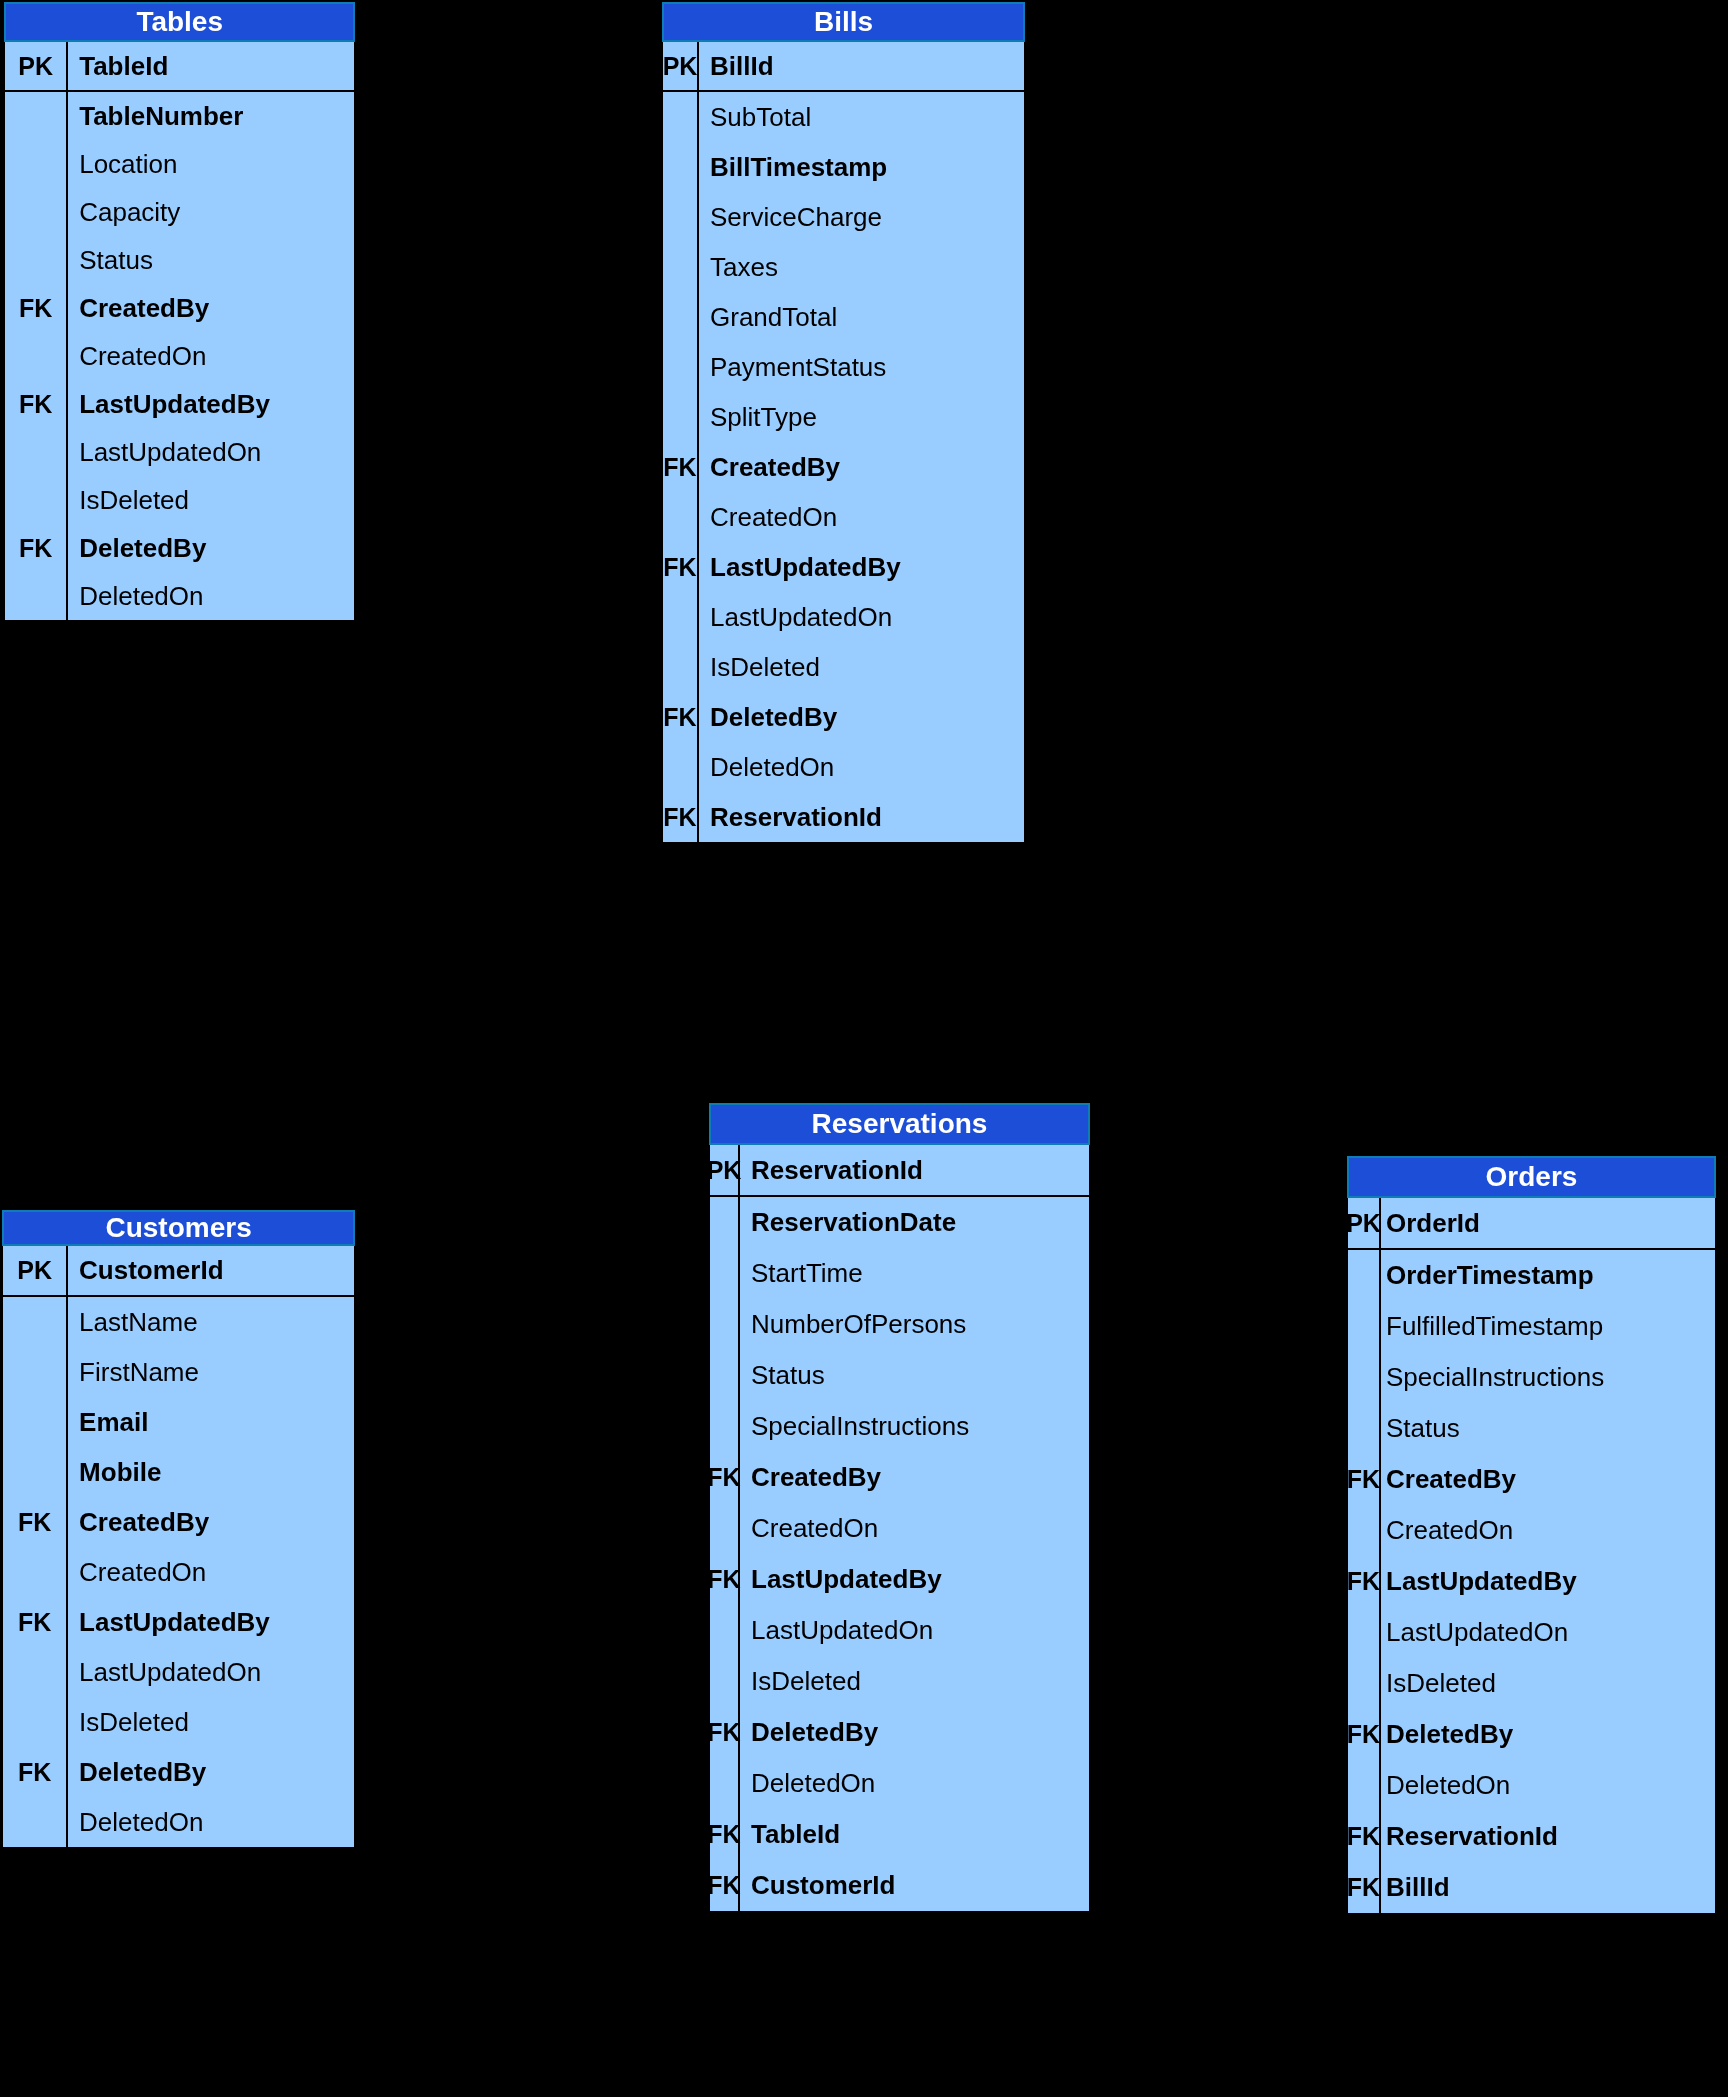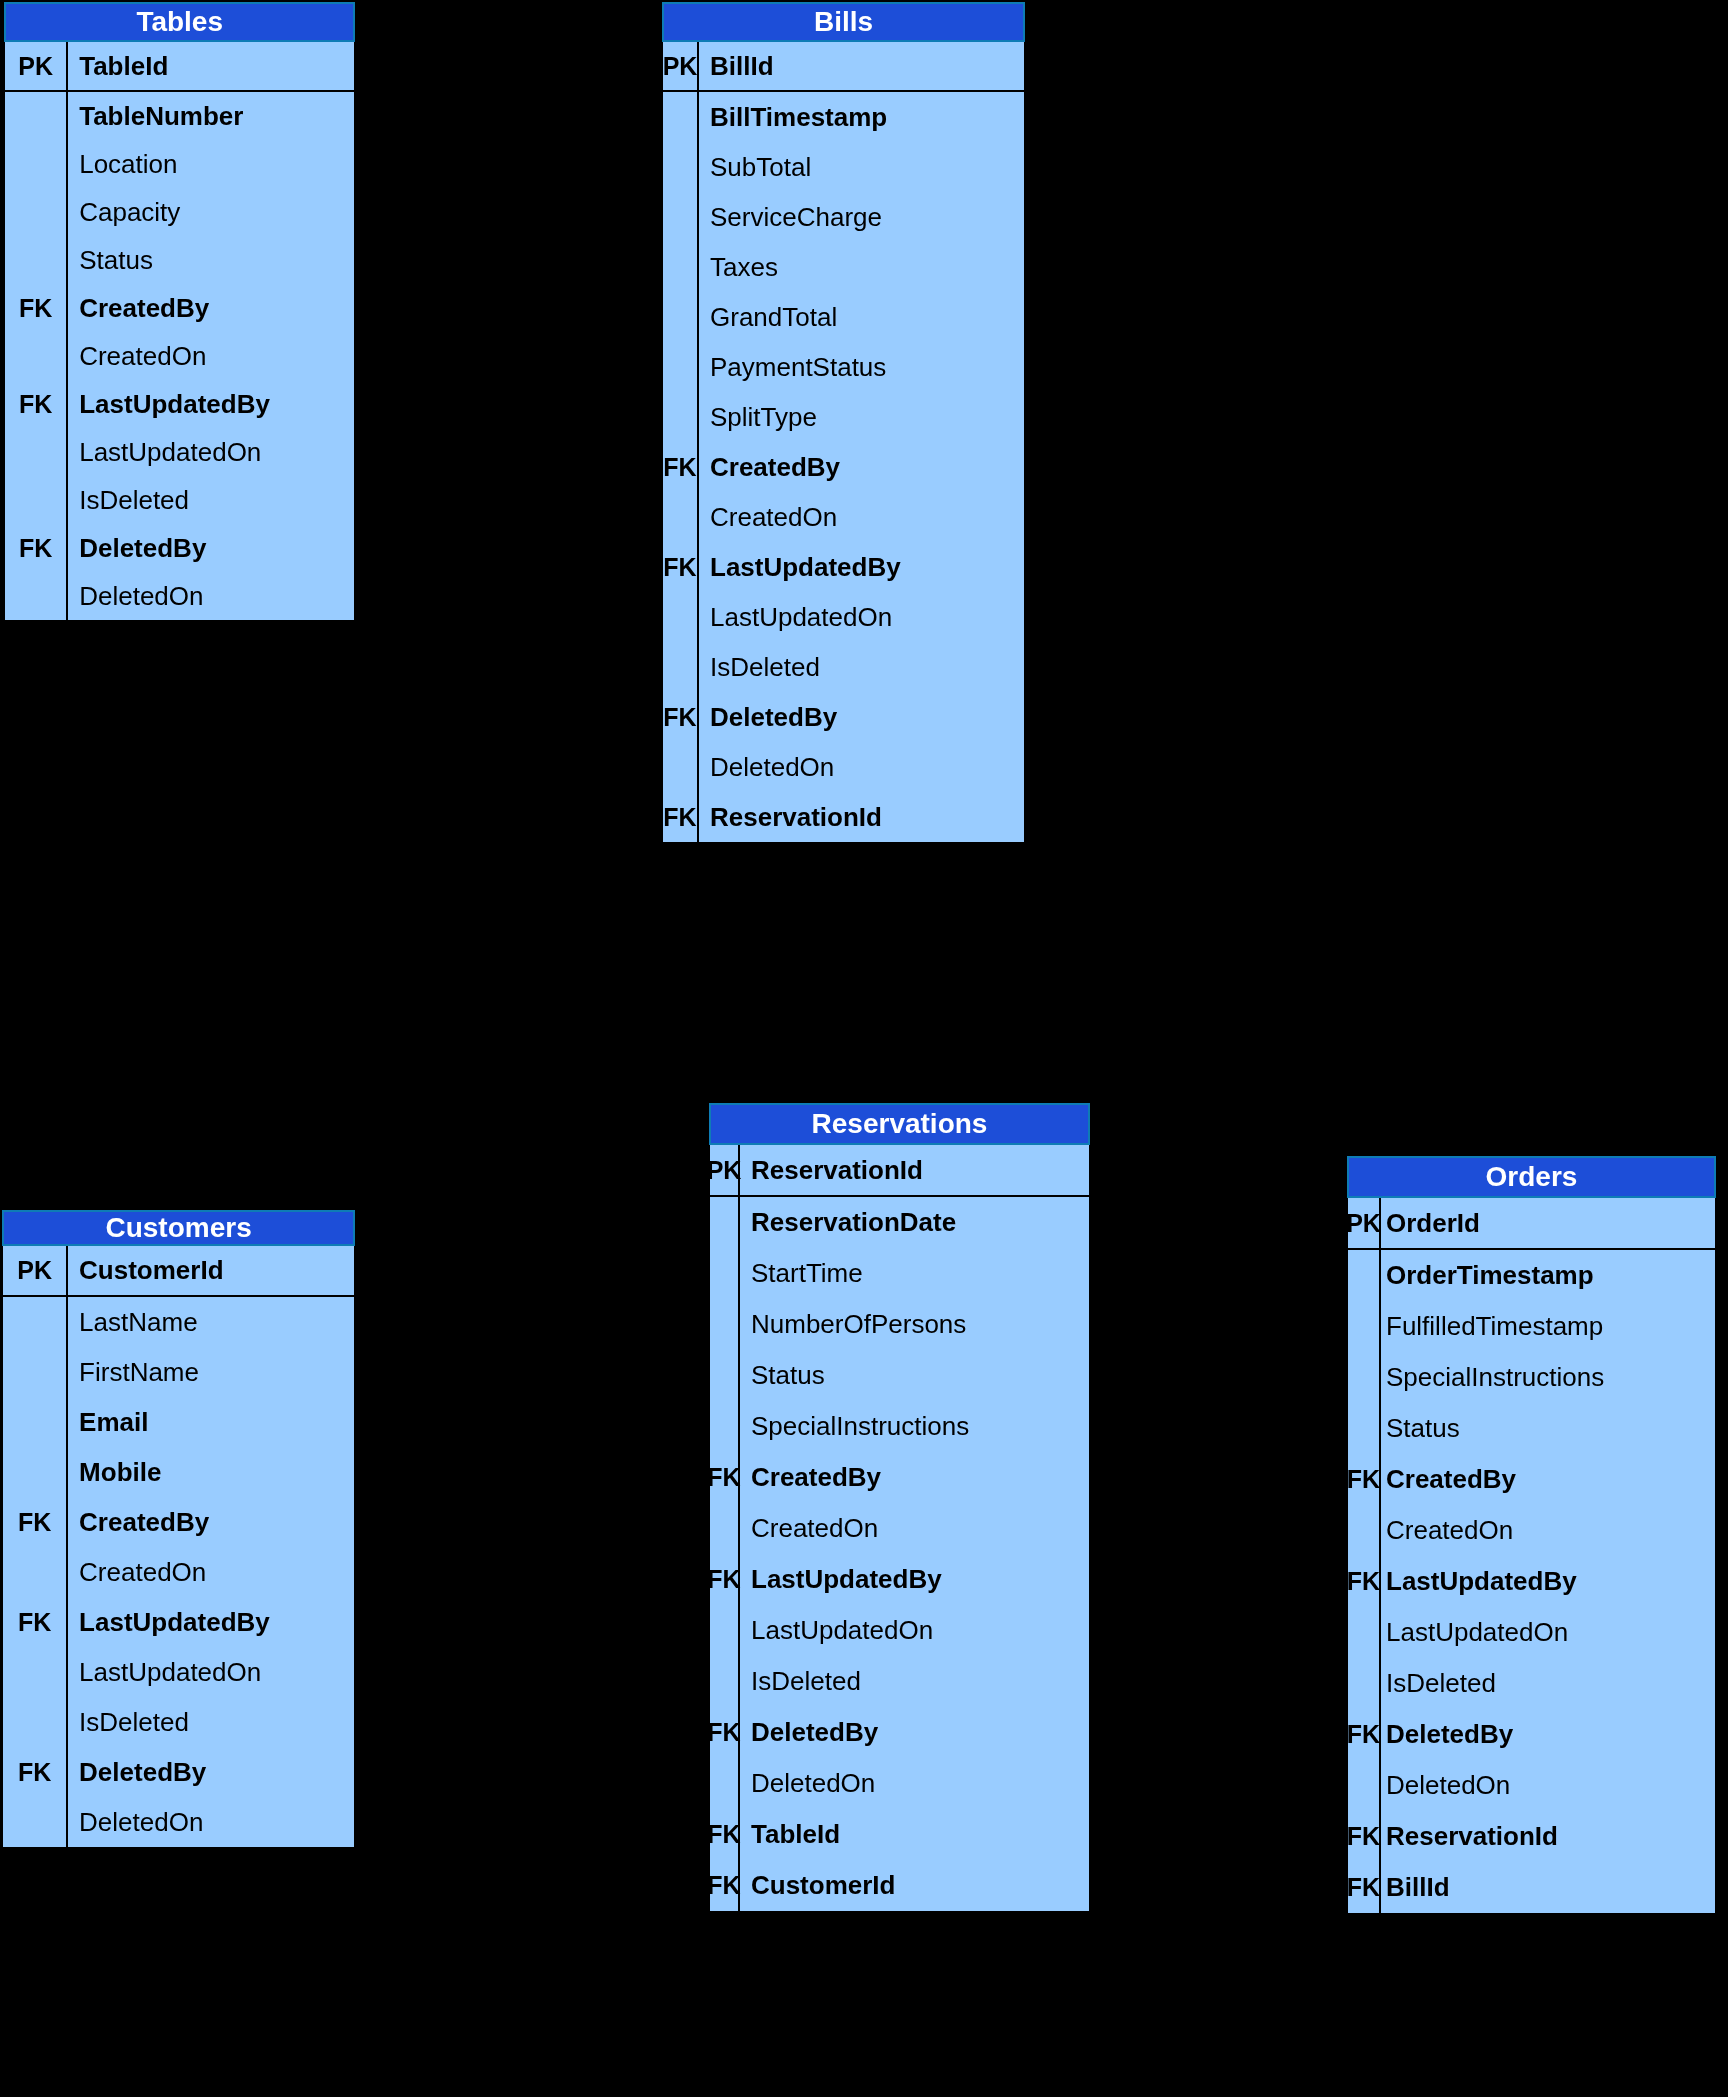--- a/index.html
+++ b/index.html
@@ -179,25 +179,25 @@
 
   <div class="entity" id="ent-bills">
     <div class="entity-header">Bills</div>
     <div class="entity-body">
         <div class="attr-row pk-row">
           <div class="key-cell">PK</div>
           <div class="name-cell strong">BillId</div>
         </div>
         <div class="attr-row">
           <div class="key-cell"></div>
+          <div class="name-cell">SubTotal</div>
+        </div>
+        <div class="attr-row">
+          <div class="key-cell"></div>
           <div class="name-cell strong">BillTimestamp</div>
-        </div>
-        <div class="attr-row">
-          <div class="key-cell"></div>
-          <div class="name-cell">SubTotal</div>
         </div>
         <div class="attr-row">
           <div class="key-cell"></div>
           <div class="name-cell">ServiceCharge</div>
         </div>
         <div class="attr-row">
           <div class="key-cell"></div>
           <div class="name-cell">Taxes</div>
         </div>
         <div class="attr-row">

